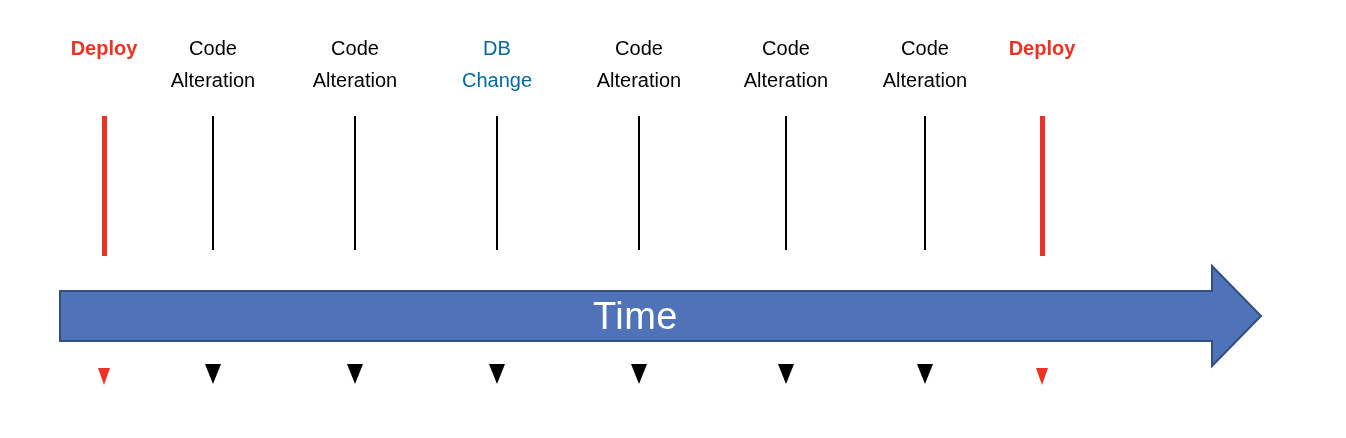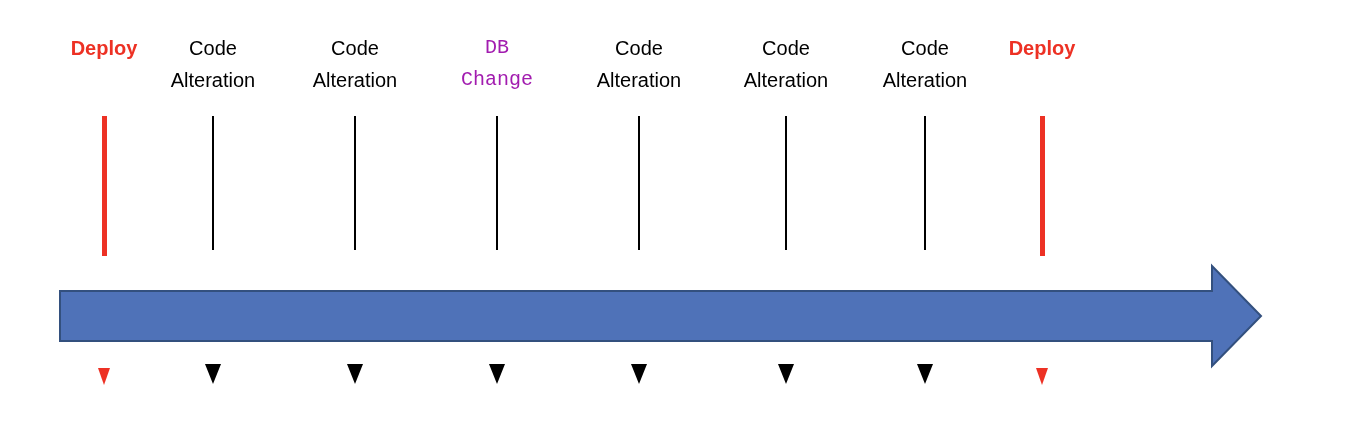--- a/index.html
+++ b/index.html
@@ -131,21 +131,21 @@
       </div>
       <div class="event" style="left: 355px;">
         <div class="event-label" style="color: rgb(0, 0, 0);">Code
 Alteration</div>
         <div class="v-arrow">
           <div class="v-stem" style="background: rgb(0, 0, 0);"></div>
           <div class="v-head" style="border-top-color: rgb(0, 0, 0);"></div>
         </div>
       </div>
       <div class="event" style="left: 497px;">
-        <div class="event-label" style="color: #a21caf; font-family: Liberation Mono, monospace;">DB
+        <div class="event-label" style="color: #0369a1;">DB
 Change</div>
         <div class="v-arrow">
           <div class="v-stem" style="background: rgb(0, 0, 0);"></div>
           <div class="v-head" style="border-top-color: rgb(0, 0, 0);"></div>
         </div>
       </div>
       <div class="event" style="left: 639px;">
         <div class="event-label" style="color: rgb(0, 0, 0);">Code
 Alteration</div>
         <div class="v-arrow">
@@ -176,14 +176,15 @@
           <div class="v-head" style="border-top-color: rgb(237, 49, 36);"></div>
         </div>
       </div>
     </div>
 
   <div id="time-arrow">
     <svg viewBox="0 0 1203 102" preserveAspectRatio="none" aria-hidden="true">
       <polygon id="time-arrow-shape" points="1,26 1153,26 1153,1 1202,51 1153,101 1153,76 1,76" fill="#4F72B8" stroke="#33507E" stroke-width="2" stroke-linejoin="miter"></polygon>
     </svg>
   </div>
+  <div id="time-label" style="color: rgb(255, 255, 255);">Time</div>
 
 </div>
 
 </body></html>

